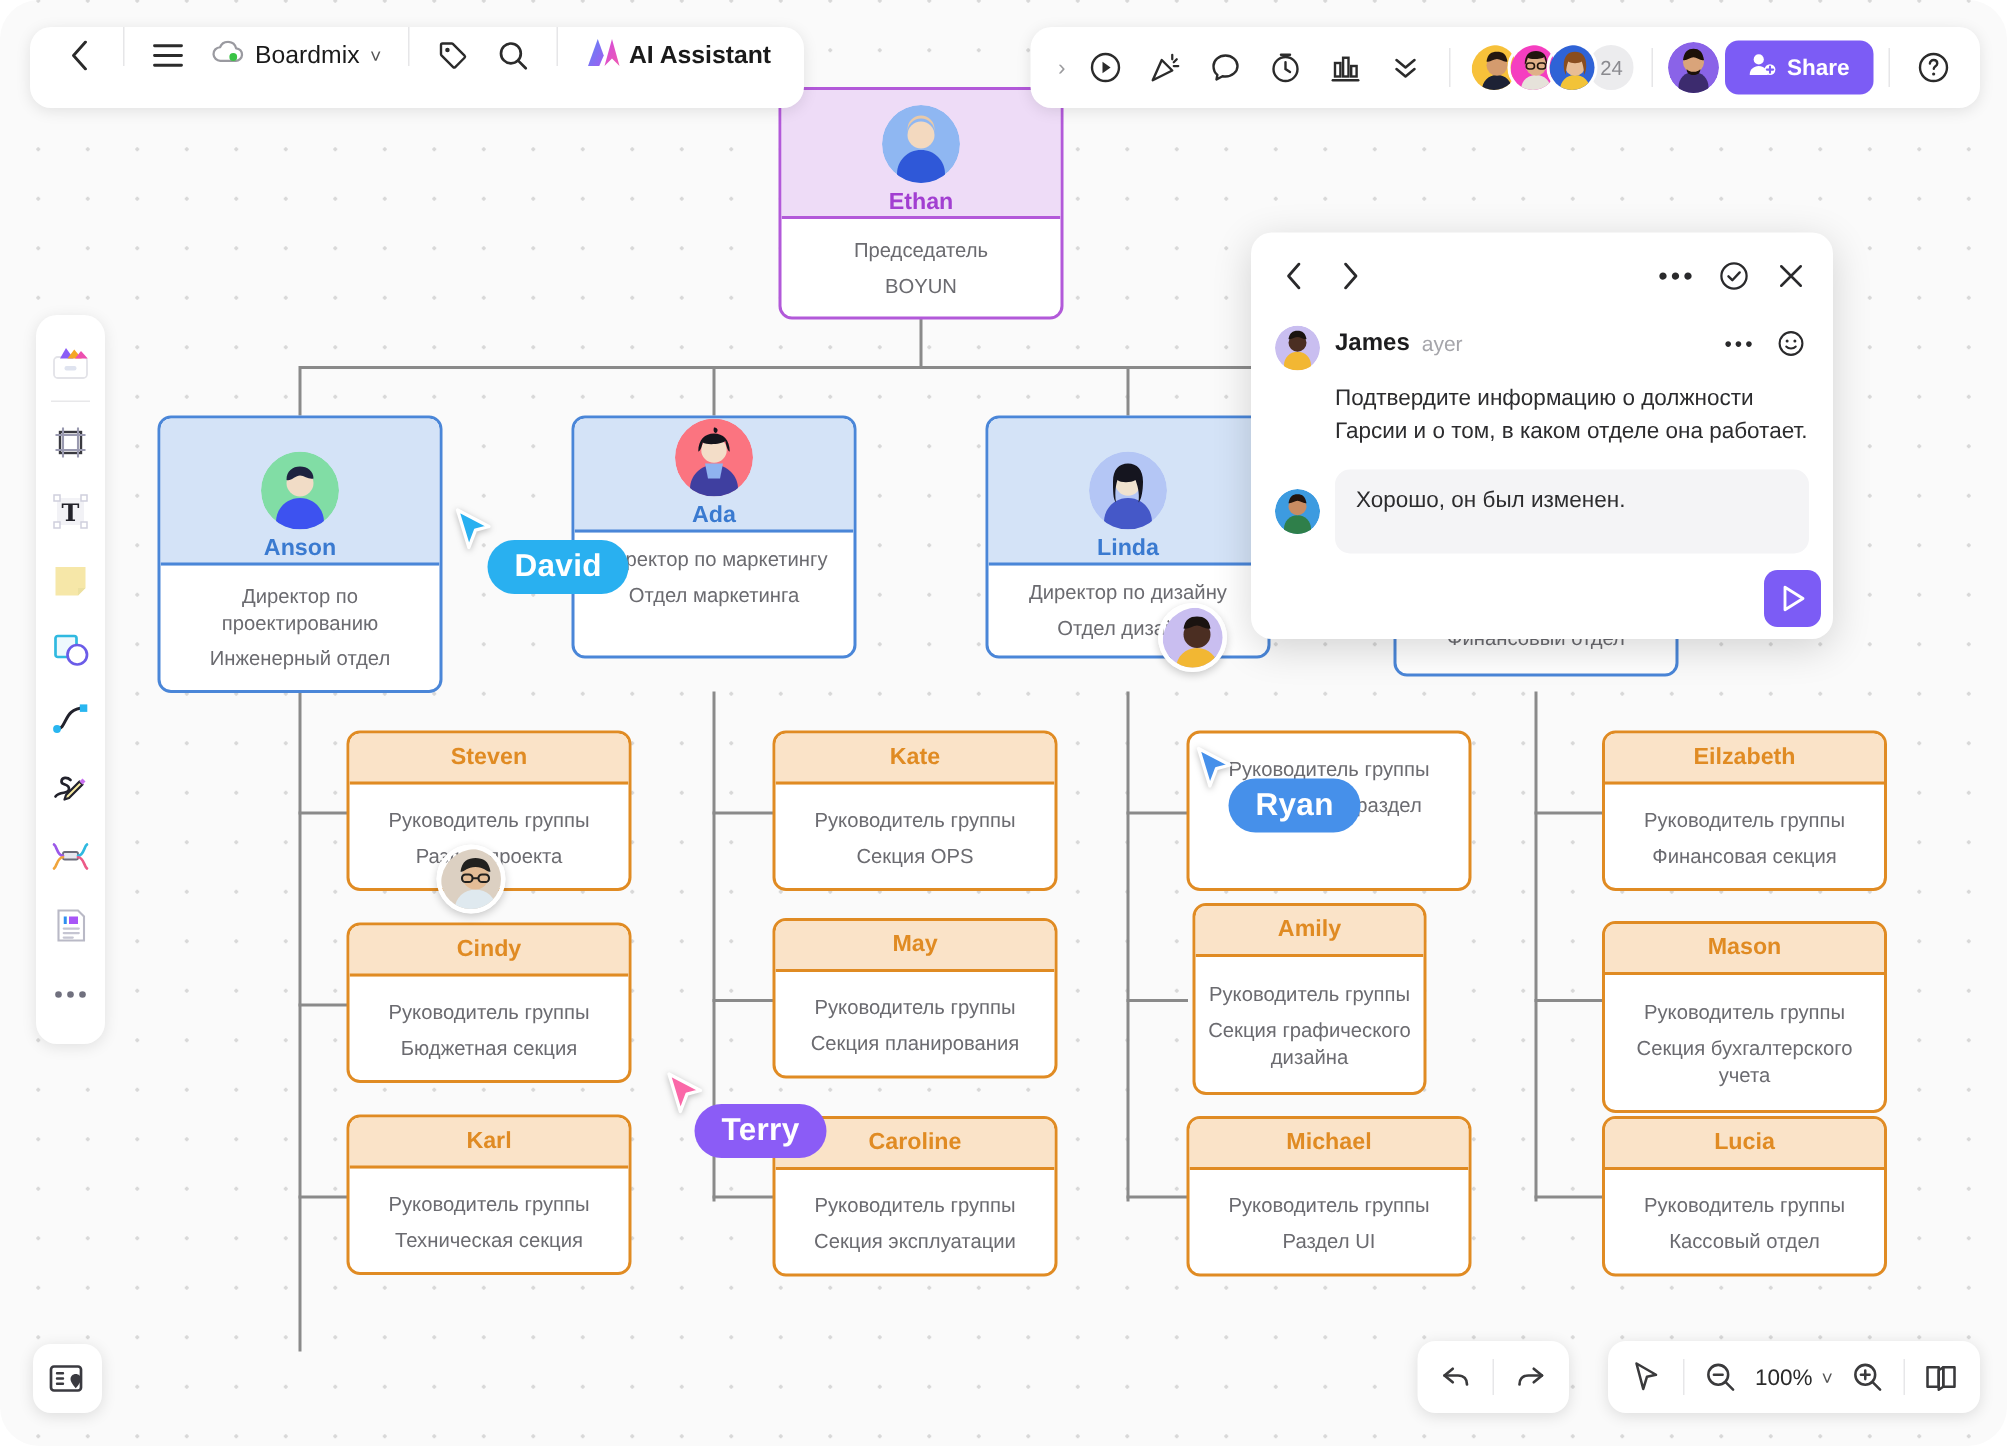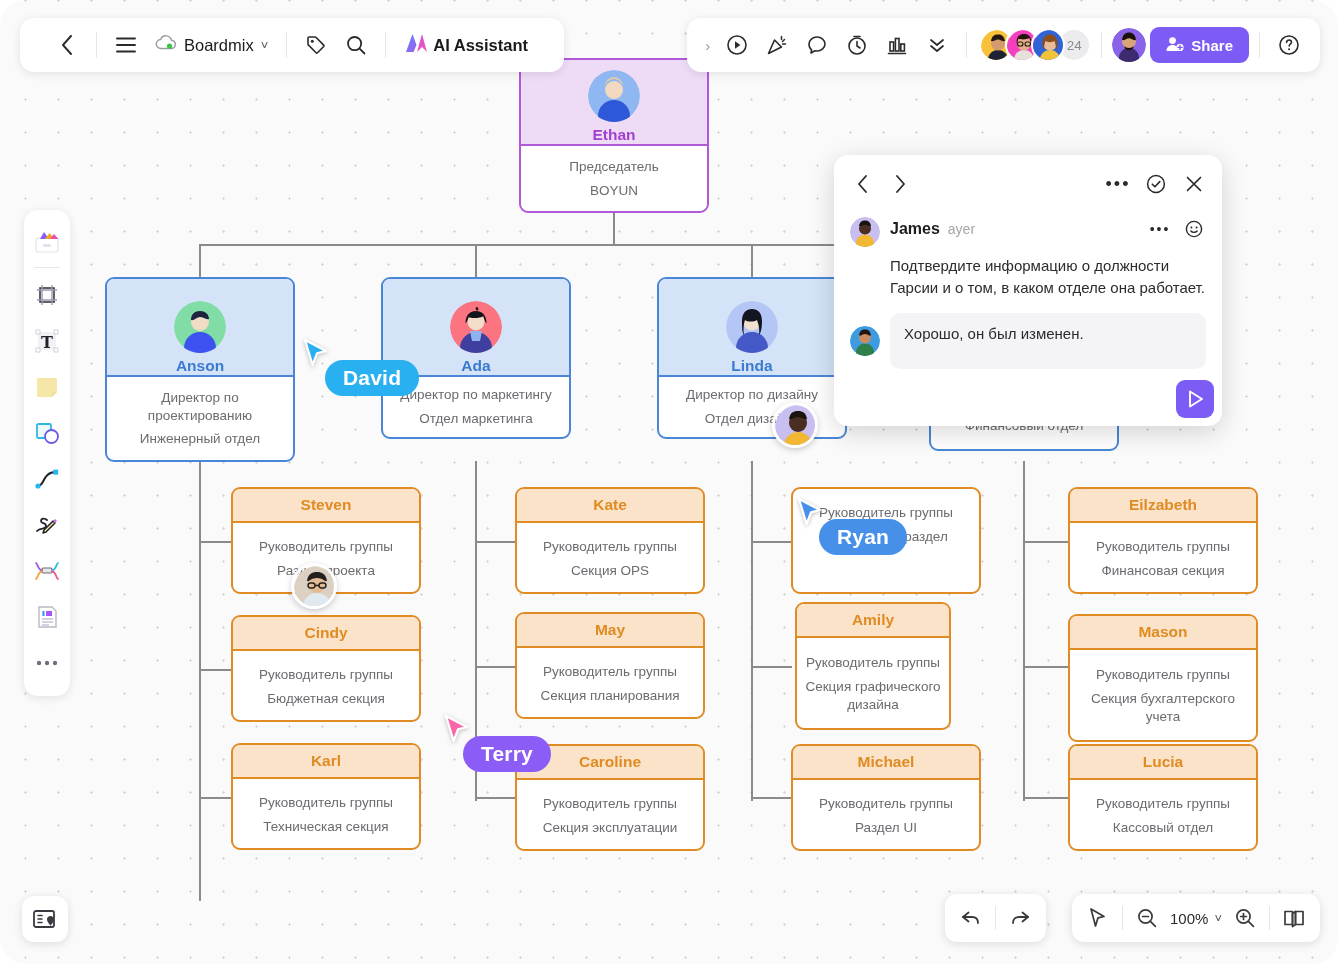--- a/index.html
+++ b/index.html
@@ -27,22 +27,22 @@
     background-position: 9px 17px;
   }
 
   
   .topbar {
     position: absolute; left: 20px; top: 18px;
     height: 54px;
     background: #fff;
     border-radius: 14px;
     box-shadow: 0 2px 10px rgba(0,0,0,.10);
-    display: flex; align-items: center;
-    padding: 0 28px;
+    display: flex; align-items: flex-start;
+    padding: 0 14px;
     gap: 2px;
   }
   .tb-btn {
     width: 38px; height: 38px;
     display: flex; align-items: center; justify-content: center;
     border-radius: 8px; cursor: pointer;
     color: #2b2b2b;
   }
   .tb-sep { width: 1px; height: 26px; background: #e6e6e8; margin: 0 8px; }
   .brand {
@@ -287,21 +287,21 @@
         </div>
         <div class="node-name">Ethan</div>
       </div>
       <div class="node-body" style="height:65px;">
         <div>Председатель</div>
         <div>BOYUN</div>
       </div>
     </div>
 
     <div class="node lvl2" style="left:381px; top:277px; width:190px; height:162px;">
-      <div class="node-head" style="height:98px;">
+      <div class="node-head" style="height:76px;">
         <div class="avatar-circle">
           <svg viewBox="0 0 52 52" width="52" height="52">
               <circle cx="26" cy="26" r="26" fill="#fb7480"></circle>
               <path d="M26 31c9 0 16 7 16 16v5H10v-5c0-9 7-16 16-16z" fill="#3f3fa0"></path>
               <path d="M20 30h12l-2 10h-8z" fill="#8fb3ef"></path>
               <circle cx="26" cy="21" r="8.5" fill="#f3ddc8"></circle>
               <path d="M15.5 22c0-8 4.5-12 10.5-12s10.5 4 10.5 12c-1.5 0-2.5-5-3-7-2 2-12 3-15 1-.5 2-1.5 6-3 6z" fill="#14141c"></path>
               <path d="M26 6c2 0 3 1.5 2 3s-3 0-2-3z" fill="#14141c"></path>
             </svg>
         </div>

